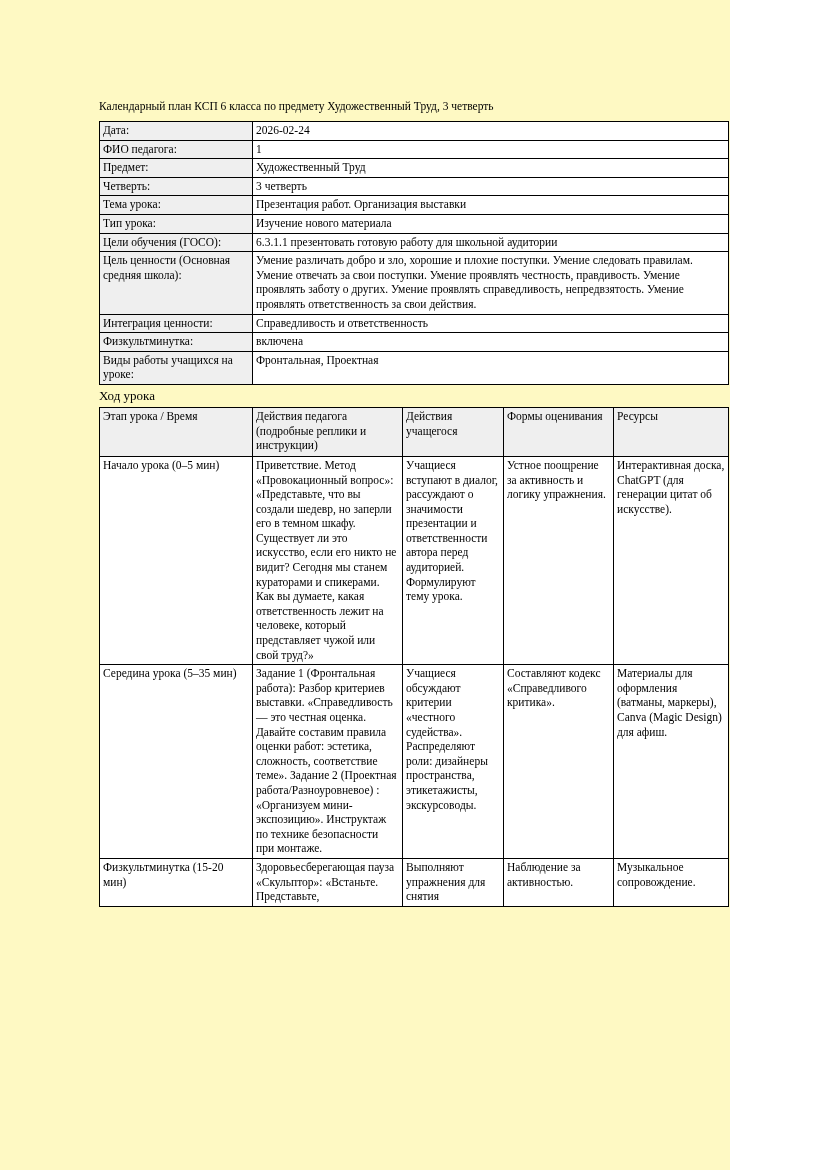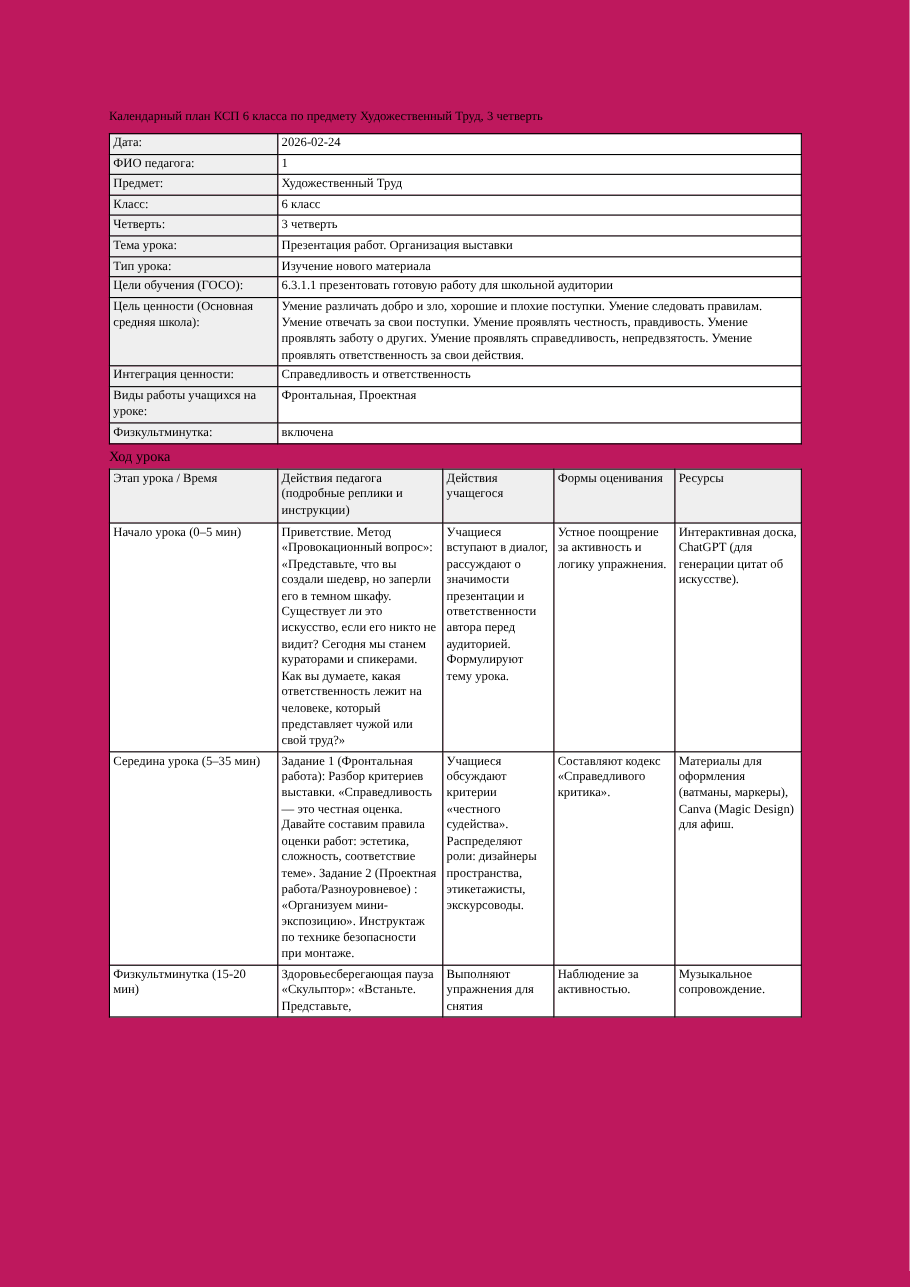--- a/index.html
+++ b/index.html
@@ -9,23 +9,23 @@
   }
   body {
     width: 827px;
     height: 1170px;
     font-family: "Liberation Serif", "DejaVu Serif", serif;
     color: #000000;
     -webkit-font-smoothing: antialiased;
   }
   .page {
     position: relative;
-    width: 827px;
+    width: 730px;
     height: 1170px;
-    background: #be185d;
+    background: #fef9c3;
     box-sizing: border-box;
     padding: 99px 99px 0 99px;
     overflow: hidden;
   }
   .doc-title {
     font-size: 11.5px;
     line-height: 15px;
     margin: 0 0 7px 0;
     white-space: nowrap;
   }
@@ -99,24 +99,20 @@
       </tr>
       <tr>
         <td class="label">ФИО педагога:</td>
         <td class="value">1</td>
       </tr>
       <tr>
         <td class="label">Предмет:</td>
         <td class="value">Художественный Труд</td>
       </tr>
       <tr>
-        <td class="label">Класс:</td>
-        <td class="value">6 класс</td>
-      </tr>
-      <tr>
         <td class="label">Четверть:</td>
         <td class="value">3 четверть</td>
       </tr>
       <tr>
         <td class="label">Тема урока:</td>
         <td class="value">Презентация работ. Организация выставки</td>
       </tr>
       <tr>
         <td class="label">Тип урока:</td>
         <td class="value">Изучение нового материала</td>
@@ -127,26 +123,26 @@
       </tr>
       <tr>
         <td class="label">Цель ценности (Основная средняя школа):</td>
         <td class="value">Умение различать добро и зло, хорошие и плохие поступки. Умение следовать правилам. Умение отвечать за свои поступки. Умение проявлять честность, правдивость. Умение проявлять заботу о других. Умение проявлять справедливость, непредвзятость. Умение проявлять ответственность за свои действия.</td>
       </tr>
       <tr>
         <td class="label">Интеграция ценности:</td>
         <td class="value">Справедливость и ответственность</td>
       </tr>
       <tr>
+        <td class="label">Физкультминутка:</td>
+        <td class="value">включена</td>
+      </tr>
+      <tr>
         <td class="label">Виды работы учащихся на уроке:</td>
         <td class="value">Фронтальная, Проектная</td>
-      </tr>
-      <tr>
-        <td class="label">Физкультминутка:</td>
-        <td class="value">включена</td>
       </tr>
     </tbody>
   </table>
 
   <div class="section-label">Ход урока</div>
 
   <table class="doc-table flow-table">
     <colgroup>
       <col class="f1">
       <col class="f2">

